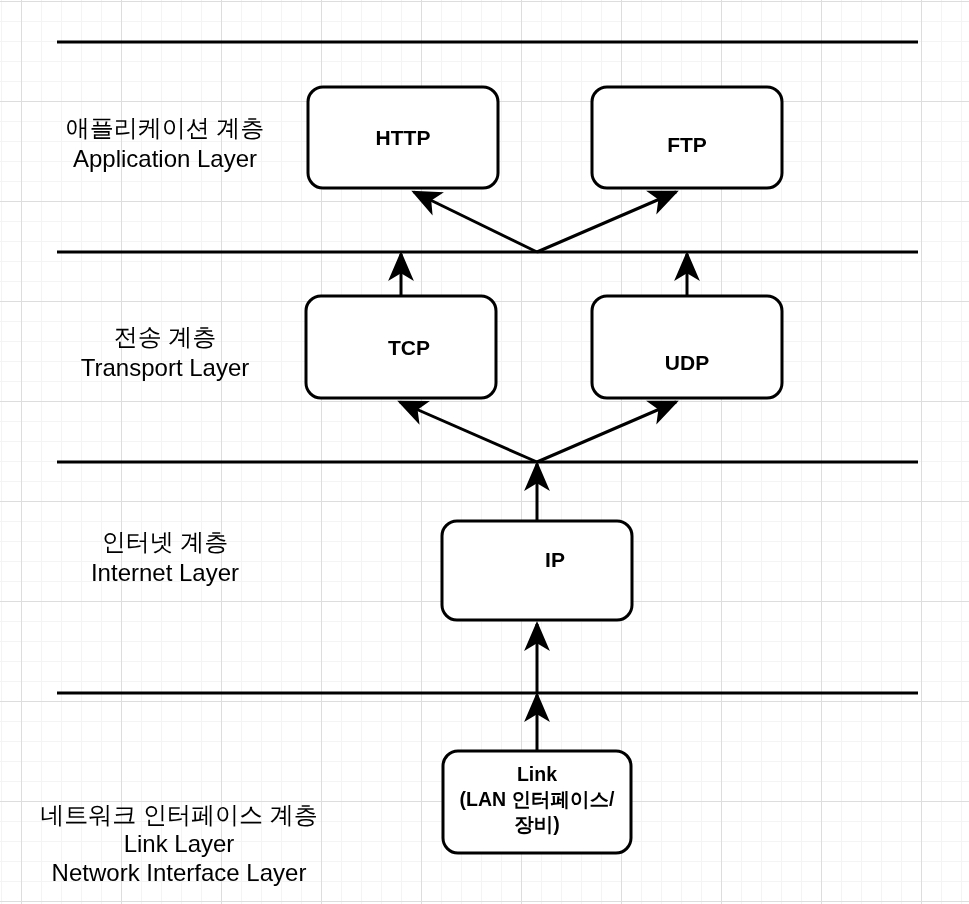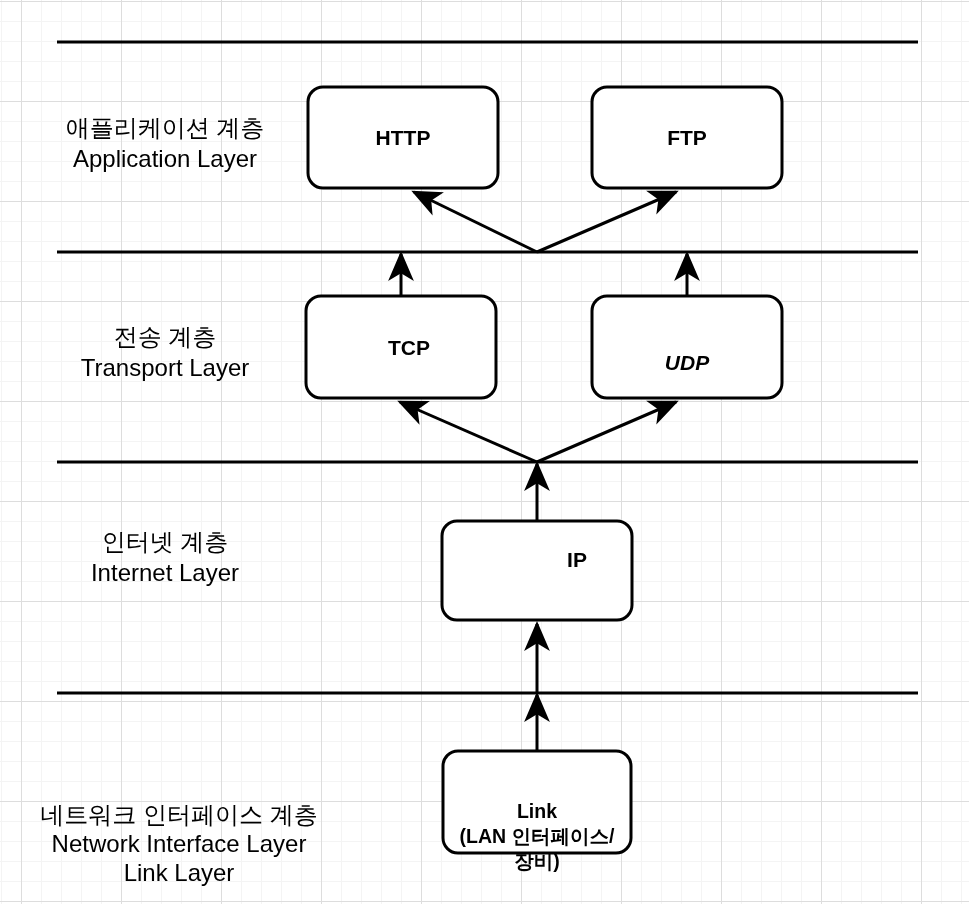--- a/index.html
+++ b/index.html
@@ -118,43 +118,43 @@
     <div>Transport Layer</div>
   </div>
 
   <div class="layer-label" style="left: 20px; top: 526px; width: 290px;">
     <div>인터넷 계층</div>
     <div>Internet Layer</div>
   </div>
 
   <div class="layer-label" style="left: 14px; top: 755px; width: 330px; line-height: 29px; margin-top: 45px;">
     <div>네트워크 인터페이스 계층</div>
+    <div>Link Layer</div>
     <div>Network Interface Layer</div>
-    <div>Link Layer</div>
   </div>
 
   <div class="node-label" style="left: 308px; top: 87px; width: 190px; height: 101px;">
     <span>HTTP</span>
   </div>
 
-  <div class="node-label" style="left: 592px; top: 87px; width: 190px; height: 101px; justify-content: center;">
+  <div class="node-label" style="left: 592px; top: 87px; width: 190px; height: 115px; justify-content: center;">
     <span>FTP</span>
   </div>
 
   <div class="node-label" style="left: 306px; top: 296px; width: 190px; height: 102px; padding-left: 8px;">
     <span>TCP</span>
   </div>
 
-  <div class="node-label" style="left: 592px; top: 296px; width: 190px; height: 132px; font-style: italic;">
+  <div class="node-label" style="left: 592px; top: 296px; width: 190px; height: 132px;">
     <span>UDP</span>
   </div>
 
-  <div class="node-label" style="left: 442px; top: 521px; width: 190px; height: 77px; padding-left: 40px;">
+  <div class="node-label" style="left: 420px; top: 521px; width: 190px; height: 77px; padding-left: 40px;">
     <span>IP</span>
   </div>
 
-  <div class="node-label small" style="left: 443px; top: 751px; width: 188px; height: 96px; margin-top: 37px;">
+  <div class="node-label small" style="left: 443px; top: 751px; width: 188px; height: 96px;">
     <span>Link</span>
     <span>(LAN 인터페이스/</span>
     <span>장비)</span>
   </div>
 
 </div>
 
 </body></html>

